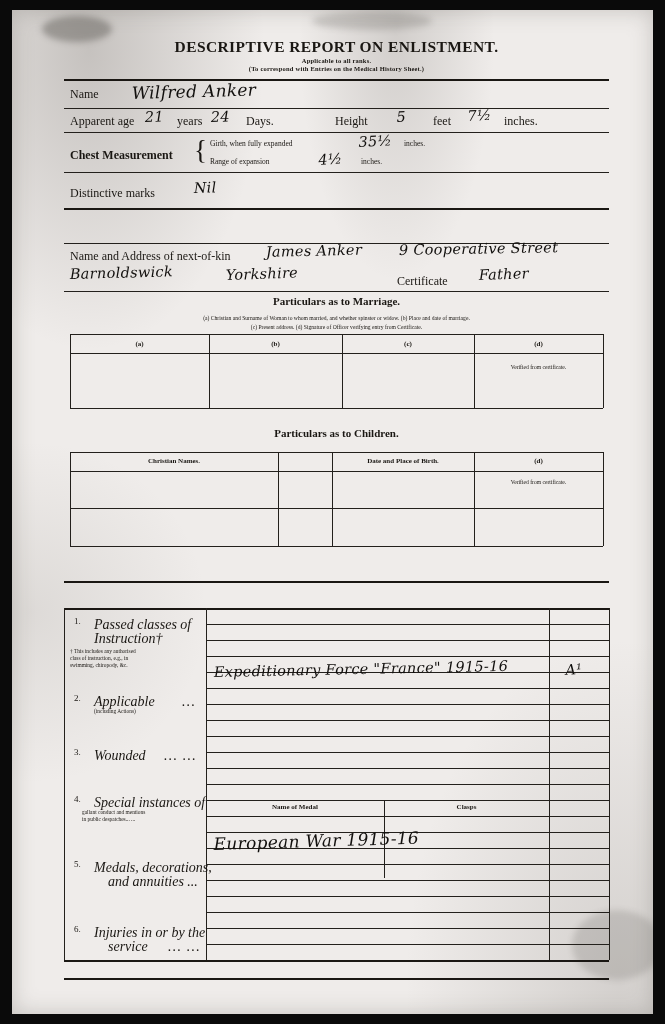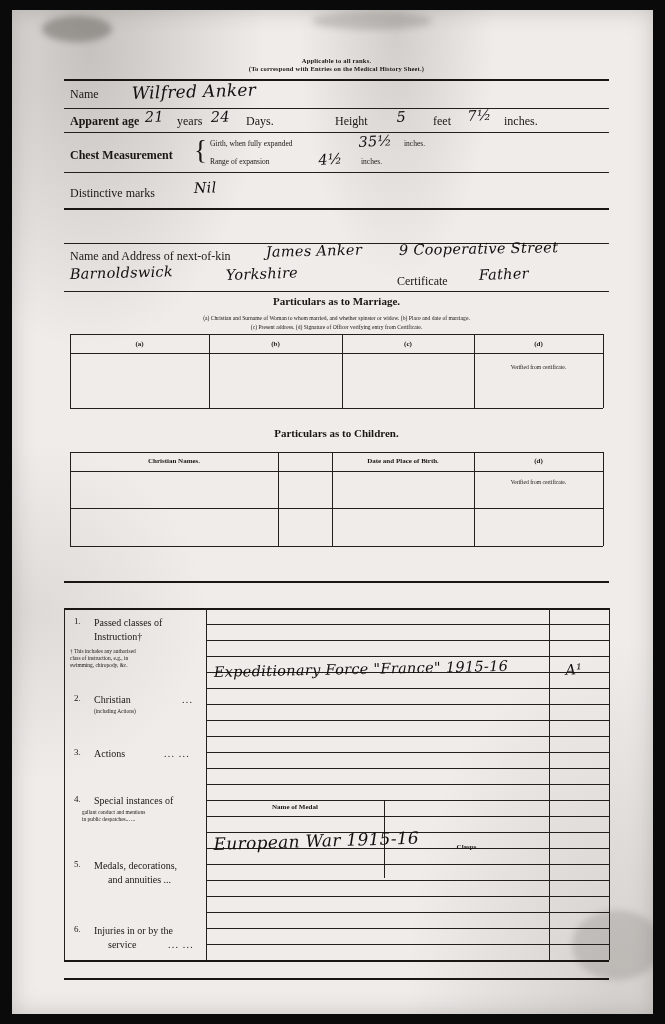--- a/index.html
+++ b/index.html
@@ -126,22 +126,23 @@
     font-size: 7px;
     text-align: center;
     font-weight: 700;
   }
   .mhs-num {
     position: absolute;
     font-size: 9px;
   }
   .mhs-lbl {
     position: absolute;
-    font-size: 10px;
+    font-size: 14px;
     line-height: 1.35;
+    font-style: italic;
   }
   .mhs-note {
     position: absolute;
     font-size: 5.4px;
     line-height: 1.25;
   }
   .smudge {
     position: absolute;
     border-radius: 50%;
     background: rgba(60,56,52,0.35);
@@ -153,30 +154,31 @@
 
 <div class="page">
   <div class="paper">
 
     <div class="smudge" style="left:30px;top:6px;width:70px;height:26px;"></div>
     <div class="smudge" style="left:300px;top:2px;width:120px;height:18px;opacity:.5;"></div>
     <div class="smudge" style="left:560px;top:900px;width:90px;height:70px;opacity:.45;"></div>
 
     <div class="sheet">
 
+      <div class="title" style="top:0px;">DESCRIPTIVE REPORT ON ENLISTMENT.</div>
       <div class="subtitle" style="top:19px;">Applicable to all ranks.</div>
       <div class="subtitle" style="top:27px;">(To correspond with Entries on the Medical History Sheet.)</div>
 
       <div class="hline thick" style="left:0;top:41px;width:545px;"></div>
 
       <div class="lbl" style="left:6px;top:49px;">Name</div>
       <div class="hand hand-lg" style="left:68px;top:45px;transform:rotate(-1.6deg);">Wilfred Anker</div>
       <div class="hline" style="left:0;top:70px;width:545px;"></div>
 
-      <div class="lbl" style="left:6px;top:76px;font-weight:bold;">Apparent age</div>
+      <div class="lbl" style="left:6px;top:76px;">Apparent age</div>
       <div class="hand hand-md" style="left:81px;top:71px;transform:rotate(-2deg);">21</div>
       <div class="lbl" style="left:113px;top:76px;">years</div>
       <div class="hand hand-md" style="left:147px;top:71px;transform:rotate(-2deg);">24</div>
       <div class="lbl" style="left:182px;top:76px;">Days.</div>
       <div class="lbl" style="left:271px;top:76px;">Height</div>
       <div class="hand hand-md" style="left:333px;top:71px;transform:rotate(-3deg);">5</div>
       <div class="lbl" style="left:369px;top:76px;">feet</div>
       <div class="hand hand-md" style="left:404px;top:70px;transform:rotate(-3deg);">7½</div>
       <div class="lbl" style="left:440px;top:76px;">inches.</div>
       <div class="hline" style="left:0;top:94px;width:545px;"></div>
@@ -268,36 +270,36 @@
       <div class="hline" style="left:142px;top:826px;width:403px;"></div>
       <div class="hline" style="left:142px;top:842px;width:403px;"></div>
       <div class="hline" style="left:142px;top:858px;width:403px;"></div>
       <div class="hline" style="left:142px;top:874px;width:403px;"></div>
       <div class="hline" style="left:142px;top:890px;width:403px;"></div>
       <div class="hline" style="left:142px;top:906px;width:403px;"></div>
 
       <div class="hline" style="left:142px;top:762px;width:403px;"></div>
       <div class="vline" style="left:320px;top:762px;height:78px;"></div>
       <div class="col-head" style="left:142px;top:765px;width:178px;">Name of Medal</div>
-      <div class="col-head" style="left:320px;top:805px;width:165px;">Clasps</div>
+      <div class="col-head" style="left:320px;top:765px;width:165px;">Clasps</div>
 
       <div class="mhs-num" style="left:10px;top:578px;">1.</div>
       <div class="mhs-lbl" style="left:30px;top:578px;">Passed    classes    of</div>
       <div class="mhs-lbl" style="left:30px;top:592px;">Instruction†</div>
       <div class="mhs-note" style="left:6px;top:610px;width:132px;white-space:pre-line;">† This includes any authorised
 class of instruction, e.g., in
 swimming, chiropody, &amp;c.</div>
 
       <div class="mhs-num" style="left:10px;top:655px;">2.</div>
-      <div class="mhs-lbl" style="left:30px;top:655px;">Christian</div>
+      <div class="mhs-lbl" style="left:30px;top:655px;">Applicable</div>
       <div class="mhs-lbl dots" style="left:118px;top:655px;">...</div>
       <div class="mhs-note" style="left:30px;top:670px;">(including Actions)</div>
 
       <div class="mhs-num" style="left:10px;top:709px;">3.</div>
-      <div class="mhs-lbl" style="left:30px;top:709px;">Actions</div>
+      <div class="mhs-lbl" style="left:30px;top:709px;">Wounded</div>
       <div class="mhs-lbl dots" style="left:100px;top:709px;">...    ...</div>
 
       <div class="mhs-num" style="left:10px;top:756px;">4.</div>
       <div class="mhs-lbl" style="left:30px;top:756px;">Special instances of</div>
       <div class="mhs-note" style="left:18px;top:771px;width:122px;white-space:pre-line;">gallant conduct and mentions
 in public despatches...  ...</div>
 
       <div class="mhs-num" style="left:10px;top:821px;">5.</div>
       <div class="mhs-lbl" style="left:30px;top:821px;">Medals,  decorations,</div>
       <div class="mhs-lbl" style="left:44px;top:835px;">and annuities  ...</div>

